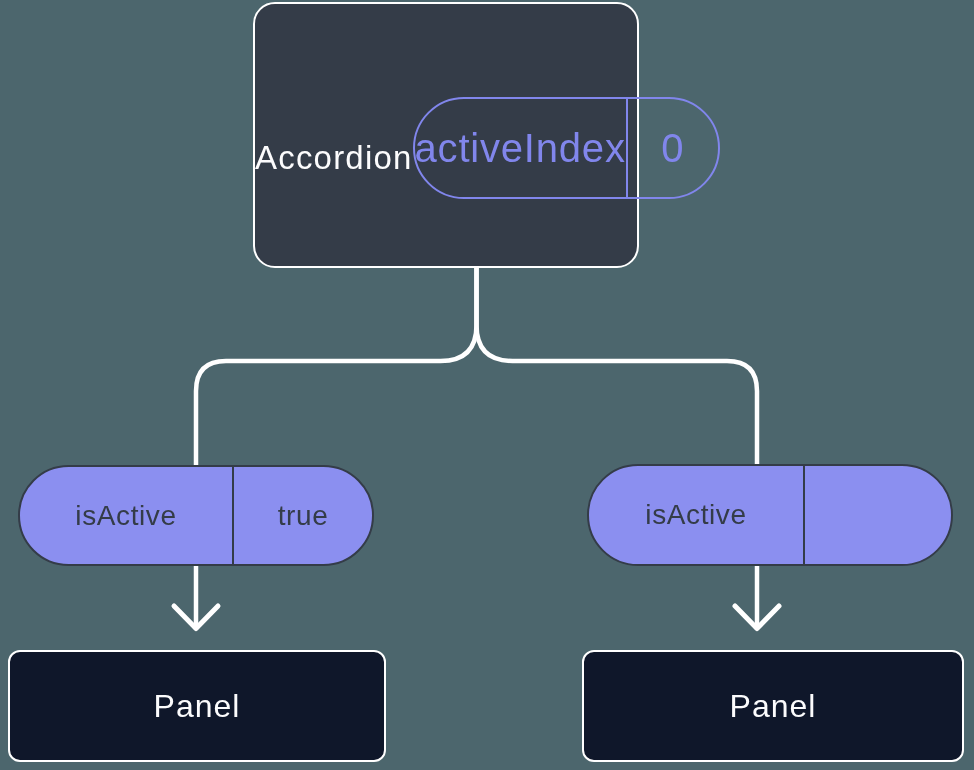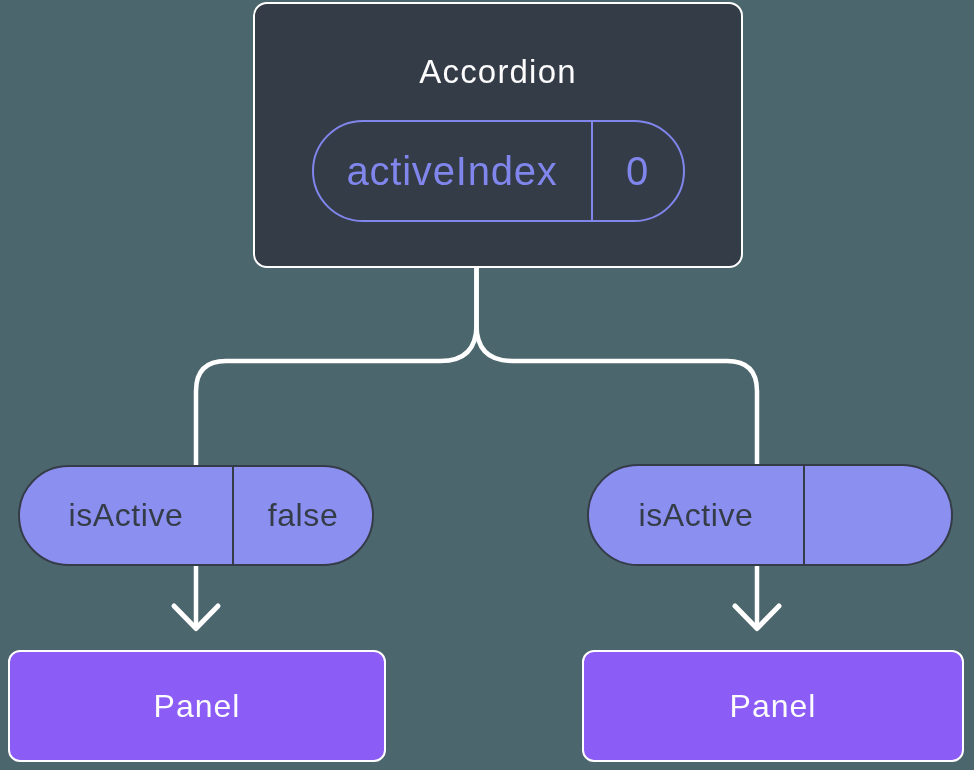--- a/index.html
+++ b/index.html
@@ -22,29 +22,29 @@
     position: absolute;
     left: 0;
     top: 0;
     z-index: 1;
   }
   
   .root-box {
     position: absolute;
     left: 253px;
     top: 2px;
-    width: 490px;
+    width: 386px;
     height: 266px;
     box-sizing: border-box;
     background: #343C48;
     border: 2px solid #FFFFFF;
-    border-radius: 14px;
+    border-radius: 22px;
     z-index: 2;
     display: flex;
-    flex-direction: column;
+    flex-direction: row;
     align-items: center;
   }
   .root-title {
     margin-top: 46px;
     height: 44px;
     line-height: 44px;
     font-size: 33px;
     letter-spacing: 1.2px;
     color: #FCFCFD;
   }
@@ -77,21 +77,21 @@
   
   .prop-pill {
     position: absolute;
     box-sizing: border-box;
     background: #8B8FF0;
     border: 2px solid #343C48;
     border-radius: 51px;
     display: flex;
     align-items: stretch;
     color: #343C48;
-    font-size: 32px;
+    font-size: 28px;
     letter-spacing: 0.6px;
     z-index: 2;
   }
   .prop-pill .pill-key {
     display: flex;
     align-items: center;
     justify-content: center;
     border-right: 2px solid #343C48;
   }
   .prop-pill .pill-val {
@@ -111,21 +111,21 @@
     left: 587px;
     top: 464px;
     width: 366px;
     height: 102px;
   }
   .prop-pill.right .pill-key { width: 214px; }
   
   .panel-box {
     position: absolute;
     box-sizing: border-box;
-    background: #8b5cf6;
+    background: #0f172a;
     border: 2px solid #FFFFFF;
     border-radius: 12px;
     display: flex;
     align-items: center;
     justify-content: center;
     color: #FCFCFD;
     font-size: 32px;
     letter-spacing: 1px;
     z-index: 2;
   }
@@ -163,21 +163,21 @@
   <div class="root-box">
     <div class="root-title">Accordion</div>
     <div class="state-pill">
       <div class="pill-key">activeIndex</div>
       <div class="pill-val">0</div>
     </div>
   </div>
 
   <div class="prop-pill left">
     <div class="pill-key">isActive</div>
-    <div class="pill-val">false</div>
+    <div class="pill-val">true</div>
   </div>
 
   <div class="prop-pill right">
     <div class="pill-key">isActive</div>
   </div>
 
   <div class="panel-box left">
     <span>Panel</span>
   </div>
   <div class="panel-box right">

